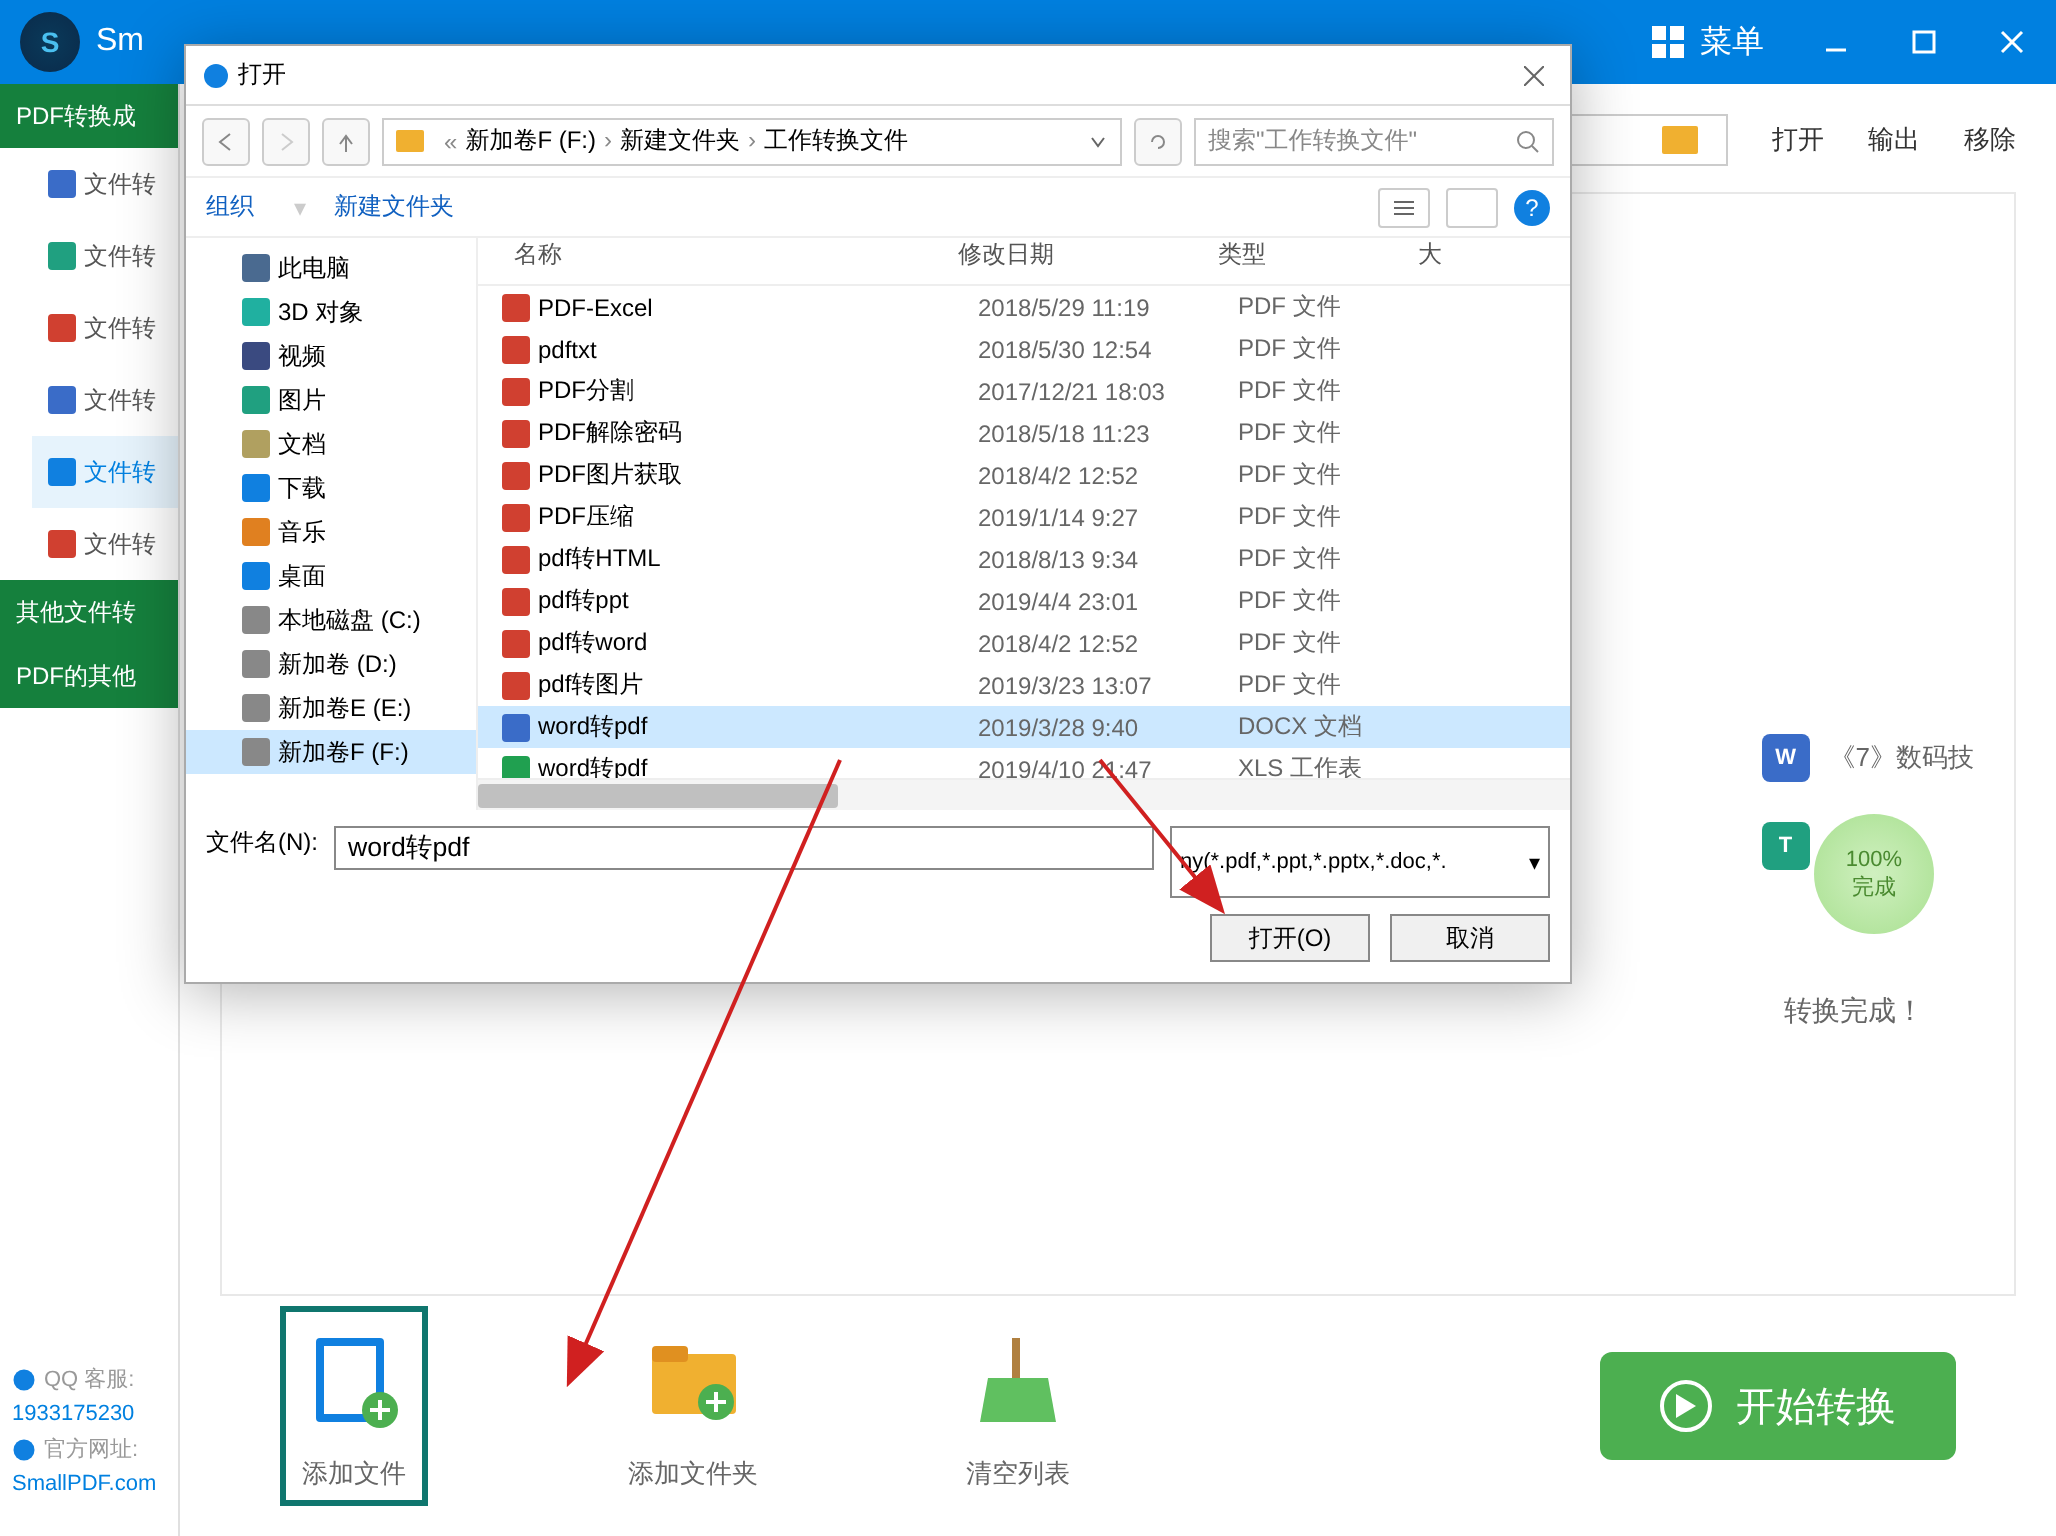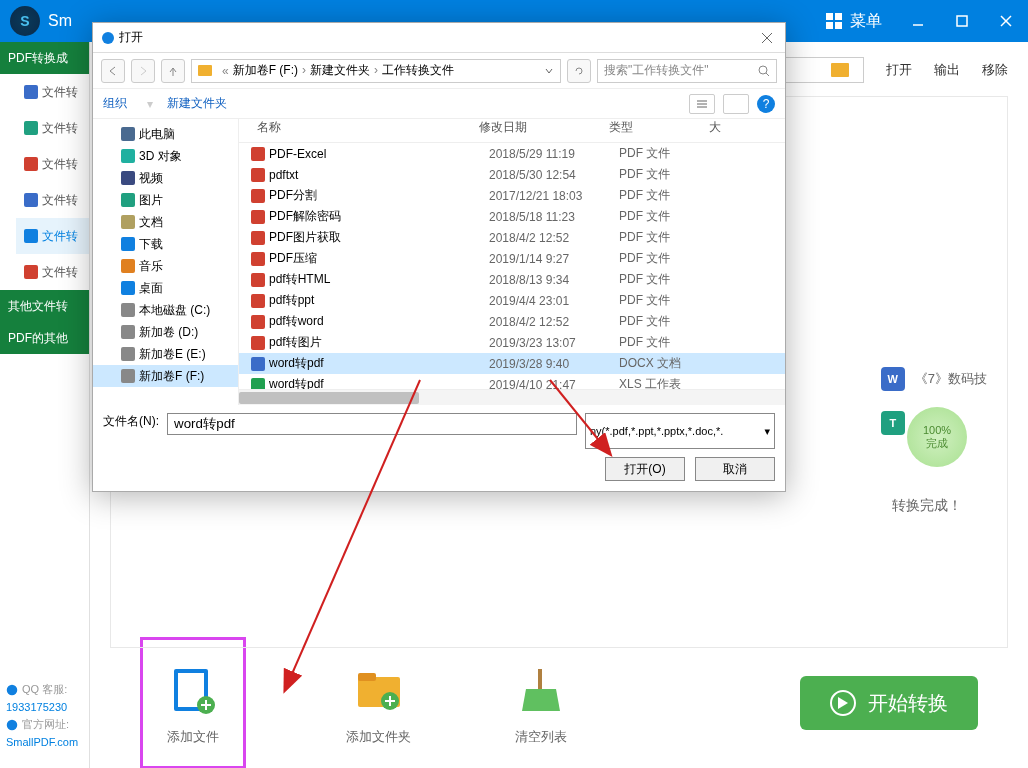--- a/index.html
+++ b/index.html
@@ -38,21 +38,21 @@
 .file-list-area { margin-top: 8px; flex: 1; border: 1px solid #e8e8e8; position: relative; }
 .fl-row { display: flex; align-items: center; height: 44px; padding: 0 10px; }
 .fl-badge { width: 24px; height: 24px; border-radius: 4px; display: flex; align-items: center; justify-content: center; color: #fff; font-size: 11px; font-weight: bold; margin-right: 10px; }
 .fl-txt { font-size: 13px; color: #666; }
 .prog-badge { background: radial-gradient(#d0f0c0,#a8e090); border-radius: 50%; width: 60px; height: 60px; display: flex; flex-direction: column; align-items: center; justify-content: center; font-size: 11px; color: #4a8a30; position: absolute; right: 40px; top: 310px; }
 .done-txt { position: absolute; right: 45px; top: 400px; font-size: 14px; color: #666; }
 
 .bottom-bar { height: 110px; display: flex; align-items: center; padding: 0 30px; gap: 100px; }
 .bb-item { display: flex; flex-direction: column; align-items: center; cursor: pointer; font-size: 13px; color: #666; }
 .bb-ico { width: 60px; height: 60px; margin-bottom: 8px; display: flex; align-items: center; justify-content: center; }
-.bb-add { border: 3px solid #d946ef; padding: 20px; }
+.bb-add { border: 3px solid #0f766e; padding: 4px; }
 .start-btn { margin-left: auto; background: #4CAF50; color: #fff; border-radius: 6px; height: 54px; padding: 0 30px; display: flex; align-items: center; font-size: 20px; cursor: pointer; }
 .play-ico { width: 26px; height: 26px; border: 2px solid #fff; border-radius: 50%; display: flex; align-items: center; justify-content: center; margin-right: 12px; }
 
 
 .dialog { position: absolute; left: 92px; top: 22px; width: 694px; height: 470px; background: #fff; border: 1px solid #aaa; box-shadow: 0 4px 30px rgba(0,0,0,0.3); display: flex; flex-direction: column; z-index: 10; }
 .dlg-title { height: 30px; display: flex; align-items: center; padding: 0 8px; border-bottom: 1px solid #ddd; }
 .dlg-title span { font-size: 12px; }
 .dlg-close { margin-left: auto; width: 20px; height: 20px; cursor: pointer; display:flex;align-items:center;justify-content:center;}
 .bc-row { height: 36px; display: flex; align-items: center; padding: 0 8px; gap: 6px; border-bottom: 1px solid #eee; }
 .nav-btn { width: 24px; height: 24px; border: 1px solid #ccc; border-radius: 3px; display: flex; align-items: center; justify-content: center; background: #f8f8f8; cursor: pointer; }

